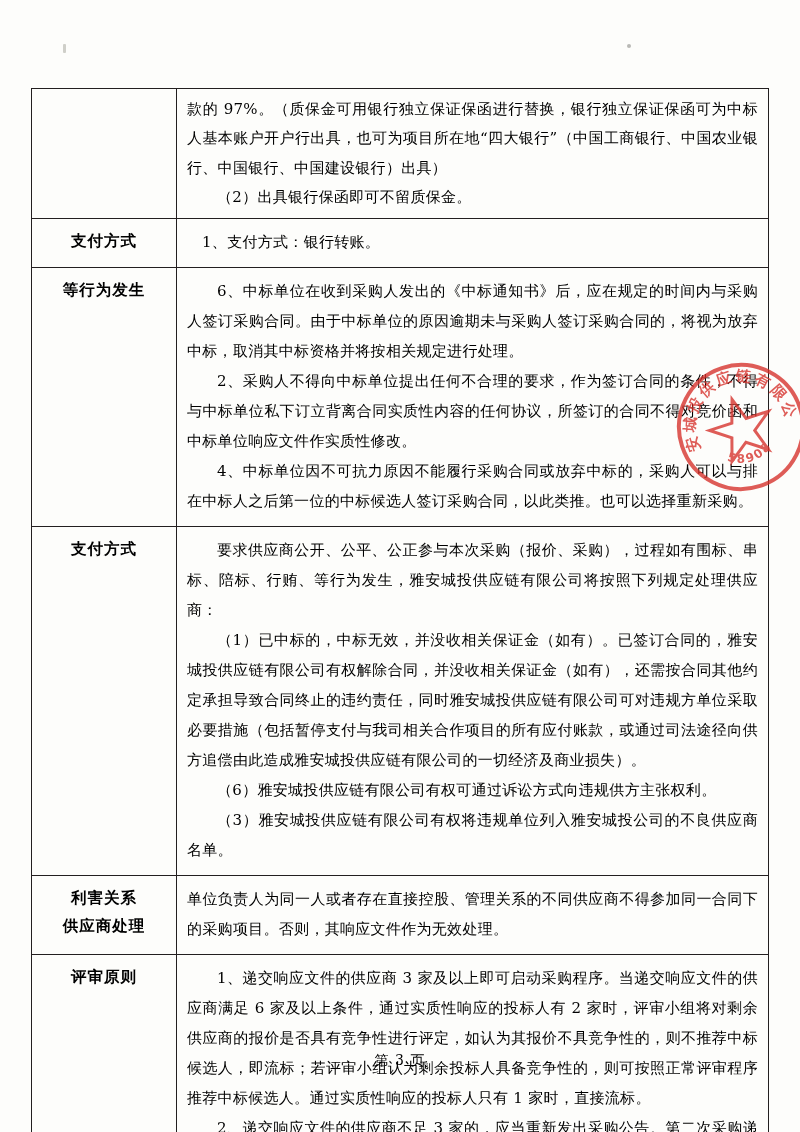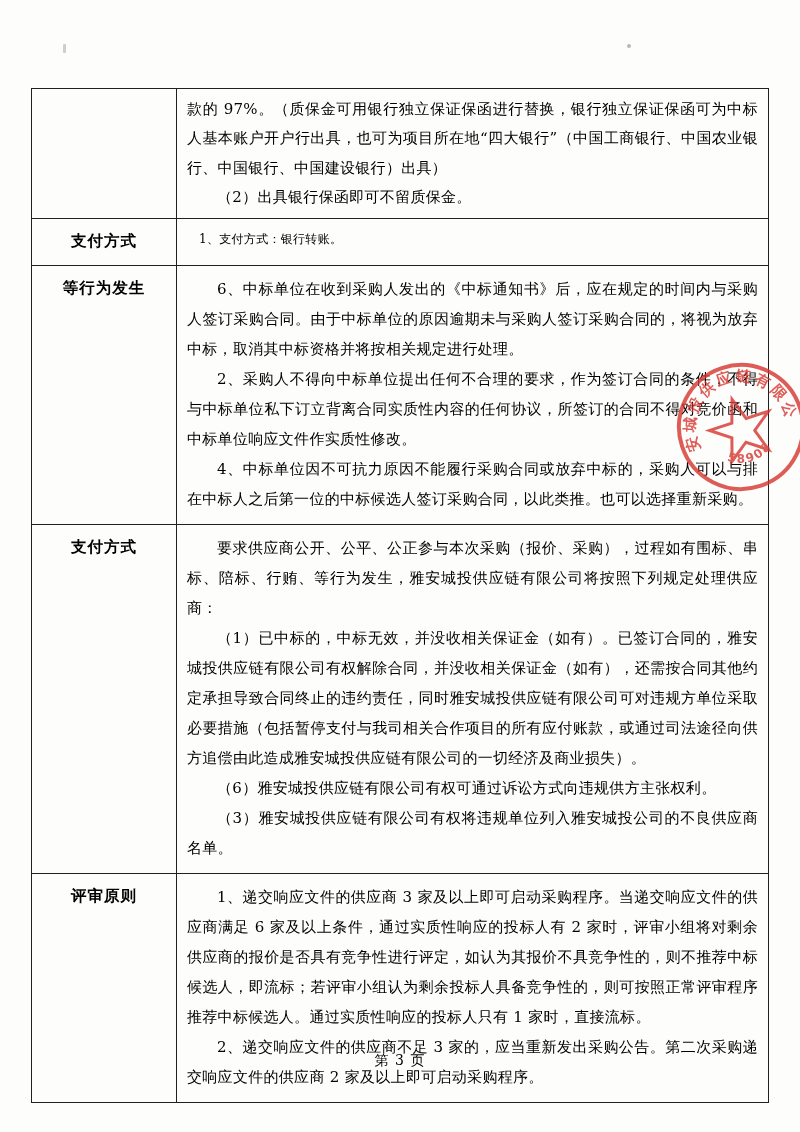--- a/index.html
+++ b/index.html
@@ -66,21 +66,21 @@
   td.body p.ind {
     text-indent: 2em;
   }
   td.body p.ind1 {
     text-indent: 1em;
   }
   .row-first td.body { padding-top: 6px; padding-bottom: 6px; }
   .row-first td.body p { line-height: 1.95; }
 
   td.pay {
-    font-size: 12px;
+    font-size: 15px;
     line-height: 2.0;
     padding-top: 6px;
     padding-bottom: 6px;
   }
 
   .footer {
     position: absolute;
     left: 0;
     top: 1052px;
     width: 800px;
@@ -139,20 +139,29 @@
       <tr>
         <td class="label">支付方式</td>
         <td class="body">
           <p class="ind">要求供应商公开、公平、公正参与本次采购（报价、采购），过程如有围标、串标、陪标、行贿、等行为发生，雅安城投供应链有限公司将按照下列规定处理供应商：</p>
           <p class="ind">（1）已中标的，中标无效，并没收相关保证金（如有）。已签订合同的，雅安城投供应链有限公司有权解除合同，并没收相关保证金（如有），还需按合同其他约定承担导致合同终止的违约责任，同时雅安城投供应链有限公司可对违规方单位采取必要措施（包括暂停支付与我司相关合作项目的所有应付账款，或通过司法途径向供方追偿由此造成雅安城投供应链有限公司的一切经济及商业损失）。</p>
           <p class="ind">（6）雅安城投供应链有限公司有权可通过诉讼方式向违规供方主张权利。</p>
           <p class="ind">（3）雅安城投供应链有限公司有权将违规单位列入雅安城投公司的不良供应商名单。</p>
         </td>
       </tr>
 
+      <tr>
+        <td class="label">
+          <div>利害关系</div>
+          <div>供应商处理</div>
+        </td>
+        <td class="body">
+          <p>单位负责人为同一人或者存在直接控股、管理关系的不同供应商不得参加同一合同下的采购项目。否则，其响应文件作为无效处理。</p>
+        </td>
+      </tr>
 
       <tr>
         <td class="label">评审原则</td>
         <td class="body">
           <p class="ind">1、递交响应文件的供应商 3 家及以上即可启动采购程序。当递交响应文件的供应商满足 6 家及以上条件，通过实质性响应的投标人有 2 家时，评审小组将对剩余供应商的报价是否具有竞争性进行评定，如认为其报价不具竞争性的，则不推荐中标候选人，即流标；若评审小组认为剩余投标人具备竞争性的，则可按照正常评审程序推荐中标候选人。通过实质性响应的投标人只有 1 家时，直接流标。</p>
           <p class="ind">2、递交响应文件的供应商不足 3 家的，应当重新发出采购公告。第二次采购递交响应文件的供应商 2 家及以上即可启动采购程序。</p>
         </td>
       </tr>
     </tbody>
   </table>

